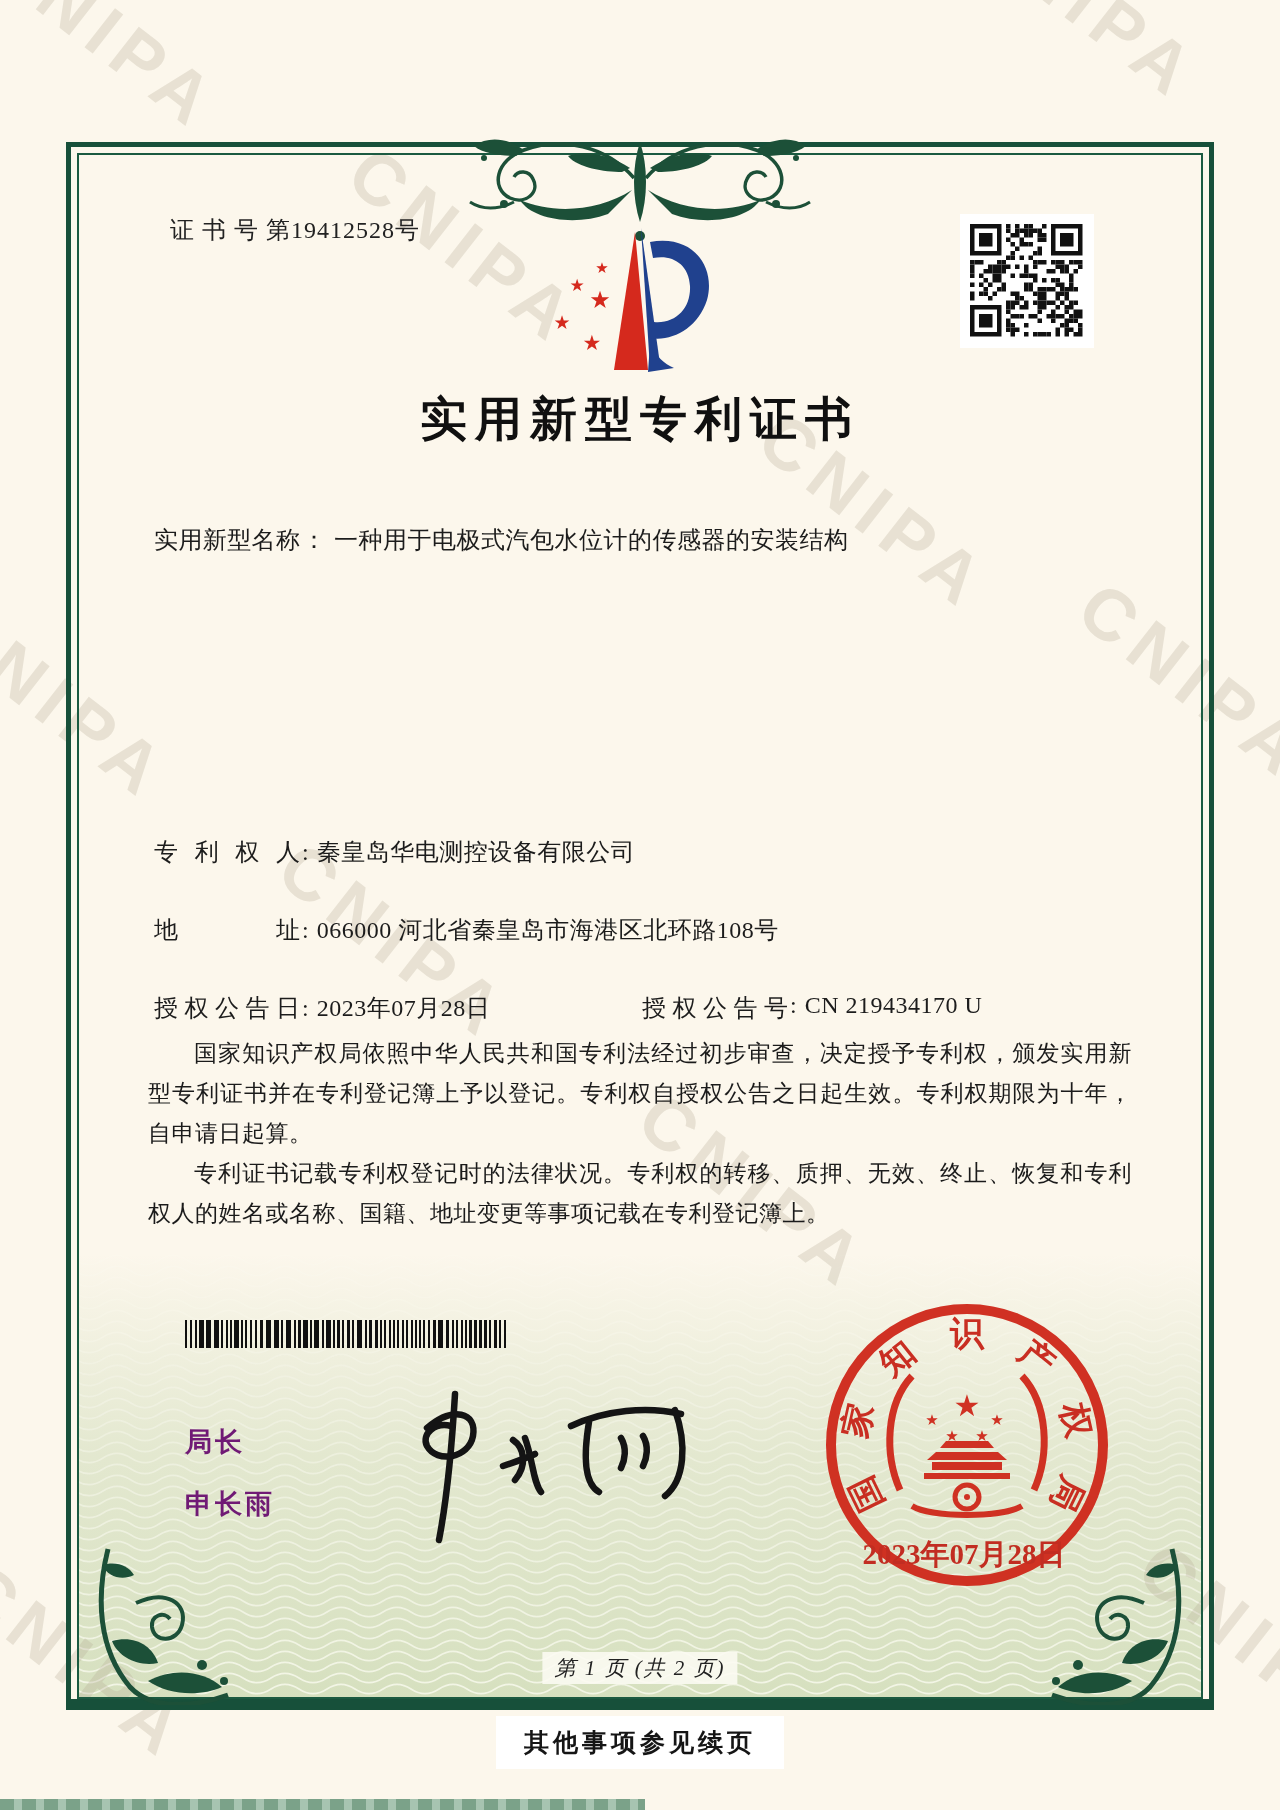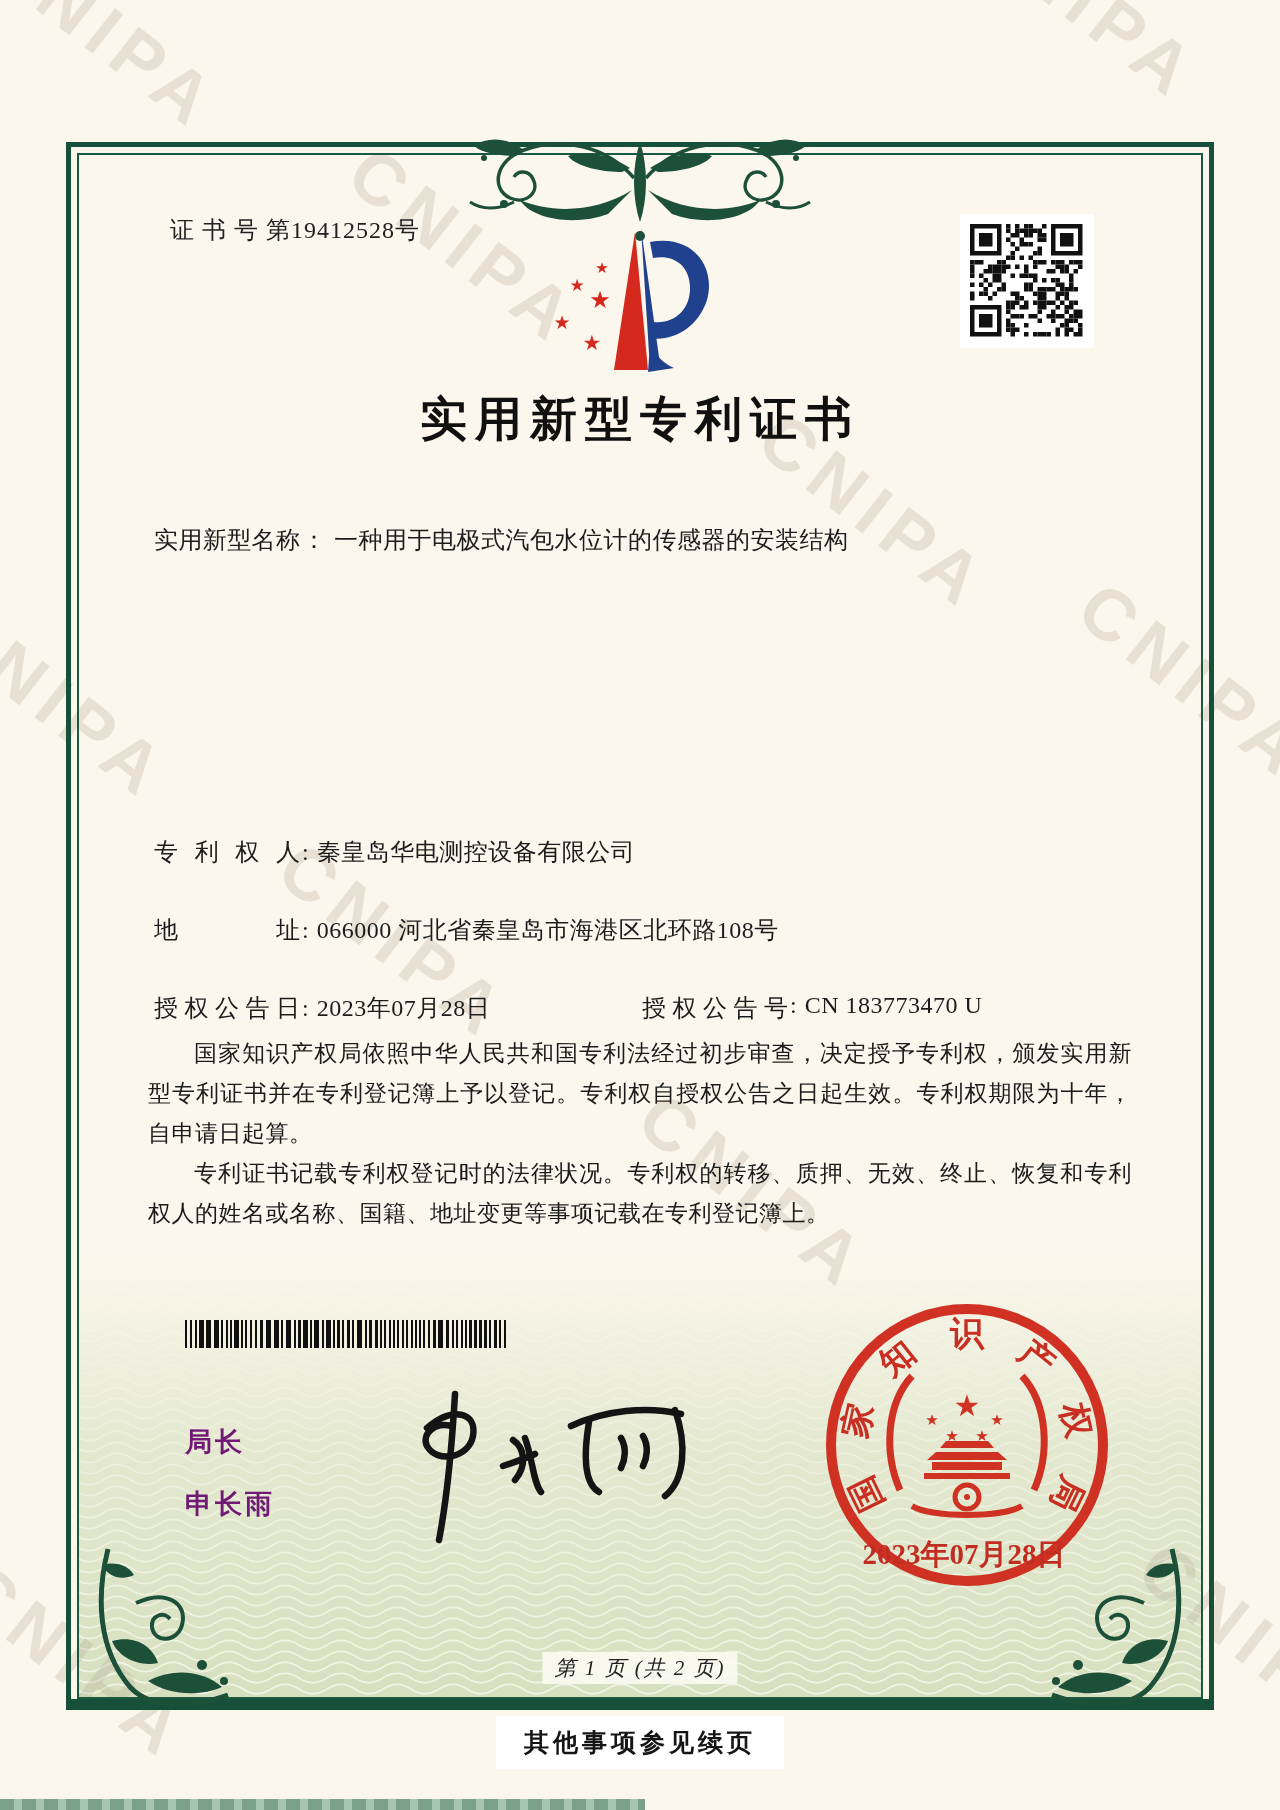--- a/index.html
+++ b/index.html
@@ -391,21 +391,21 @@
     <span class="flabel">专利权人</span><span class="fcolon">:</span><span class="fvalue">秦皇岛华电测控设备有限公司</span>
   </div>
   <div class="abs content frow" style="top:914px;">
     <span class="flabel">地址</span><span class="fcolon">:</span><span class="fvalue">066000 河北省秦皇岛市海港区北环路108号</span>
   </div>
   <div class="abs content frow" style="top:992px;">
     <span>
       <span class="flabel">授权公告日</span><span class="fcolon">:</span><span class="fvalue">2023年07月28日</span>
     </span>
     <span class="fgroup-b">
-      <span class="flabel">授权公告号</span><span class="fcolon">:</span><span class="fvalue">CN 183773470 U</span>
+      <span class="flabel">授权公告号</span><span class="fcolon">:</span><span class="fvalue">CN 219434170 U</span>
     </span>
   </div>
 
   <div class="abs content paras">
     <p>国家知识产权局依照中华人民共和国专利法经过初步审查，决定授予专利权，颁发实用新型专利证书并在专利登记簿上予以登记。专利权自授权公告之日起生效。专利权期限为十年，自申请日起算。</p>
     <p>专利证书记载专利权登记时的法律状况。专利权的转移、质押、无效、终止、恢复和专利权人的姓名或名称、国籍、地址变更等事项记载在专利登记簿上。</p>
   </div>
 
   <svg id="barcode" class="abs" style="left:185px;top:1320px;z-index:5;" width="325" height="28" viewBox="0 0 325 28">
       <rect x="0" y="0" width="2" height="28" fill="#101010"></rect>

